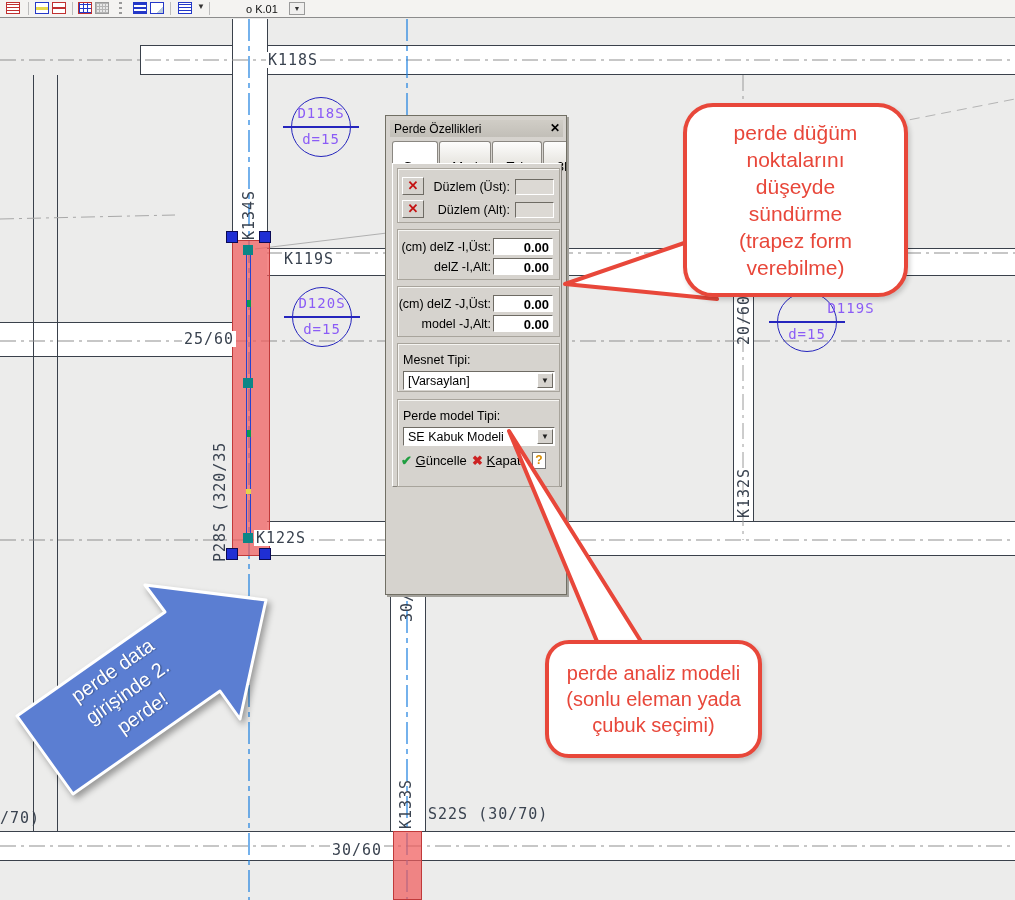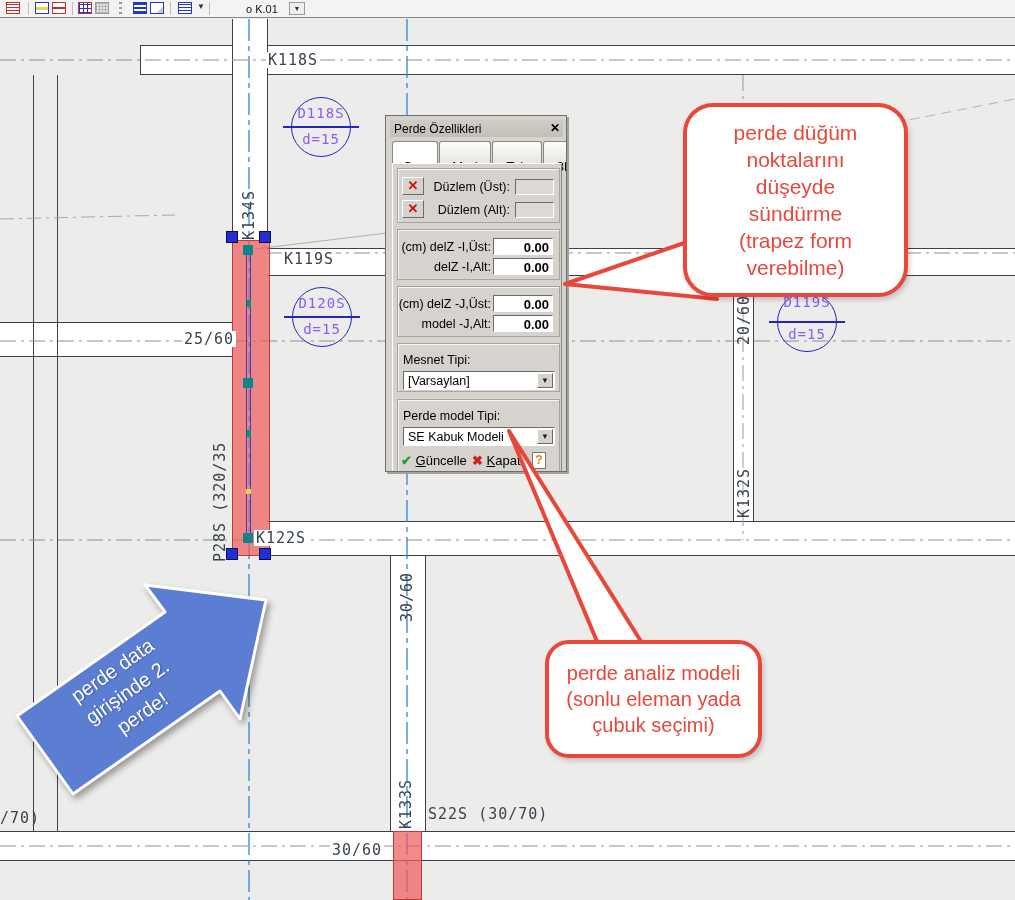--- a/index.html
+++ b/index.html
@@ -35,21 +35,21 @@
   .ytick{position:absolute;width:5px;height:5px;background:#e5d34c;}
   .bline{position:absolute;width:1px;background:#2743d0;}
 
   
   .slab{position:absolute;width:60px;height:60px;border:1.5px solid #2525bd;border-radius:50%;}
   .slabtxt{position:absolute;width:100%;text-align:center;font-family:"DejaVu Sans Mono",monospace;
            font-size:14px;color:#8b5cf6;letter-spacing:1px;}
   .slabline{position:absolute;height:2px;background:#2525bd;}
 
   
-  .dialog{position:absolute;left:385px;top:115px;width:182px;height:357px;
+  .dialog{position:absolute;left:385px;top:115px;width:182px;height:480px;
           background:#d6d3ce;border:1px solid #716f64;overflow:hidden;
           box-shadow:2px 2px 0 #a3a19b;font-size:12.5px;color:#000;}
   .dlg-title{position:absolute;left:4px;top:4px;width:173px;height:17px;
              background:linear-gradient(#d0cdc6,#c2bfb8);padding:2px 4px;font-size:12px;}
   .dlg-close{position:absolute;right:3px;top:1px;font-weight:bold;font-size:12px;cursor:default;}
   .tab{position:absolute;top:25px;height:22px;background:#f1f0ed;border:1px solid #8a8781;
        border-bottom:none;border-radius:3px 3px 0 0;text-align:center;font-size:13px;
        padding-top:17px;background:linear-gradient(#fdfdfc,#e8e6e1);}
   .dlg-panel{position:absolute;left:6px;top:47px;width:170px;height:324px;
              background:#d6d3ce;border-top:1px solid #fff;border-left:1px solid #fff;
@@ -182,21 +182,21 @@
     <div class="slabtxt" style="top:7px;">D118S</div>
     <div class="slabtxt" style="top:33px;">d=15</div>
   </div>
   <div class="slabline" style="left:284px;top:316px;width:76px;"></div>
   <div class="slab" style="left:292px;top:287px;">
     <div class="slabtxt" style="top:7px;">D120S</div>
     <div class="slabtxt" style="top:33px;">d=15</div>
   </div>
   <div class="slabline" style="left:769px;top:321px;width:76px;"></div>
   <div class="slab" style="left:777px;top:292px;">
-    <div class="slabtxt" style="top:1px;">D119S</div>
+    <div class="slabtxt" style="top:7px;margin-left:44px;">D119S</div>
     <div class="slabtxt" style="top:33px;">d=15</div>
   </div>
 
   <div class="dialog">
     <div class="dlg-title">
       <span>Perde Özellikleri</span>
       <span class="dlg-close">✕</span>
     </div>
     <div class="tab" style="left:6px;width:46px;background:#fff;">Gen</div>
     <div class="tab" style="left:53px;width:52px;">Mod</div>

